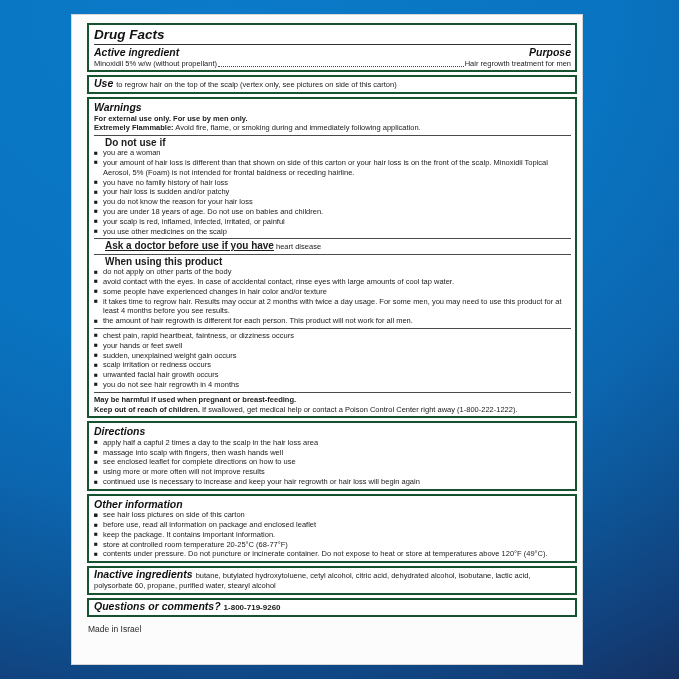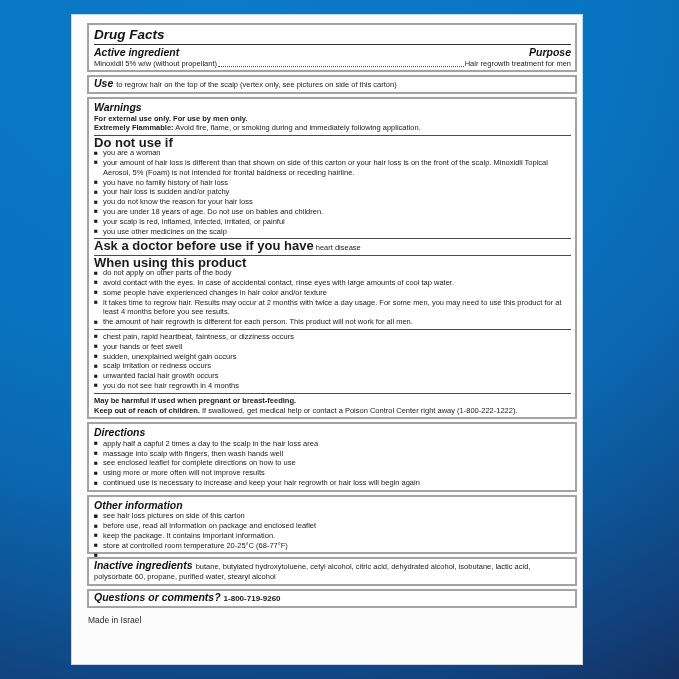--- a/index.html
+++ b/index.html
@@ -10,34 +10,34 @@
       radial-gradient(140% 125% at 32% 0%,
         #0b7ac8 0%, #0974c1 42%, #0c66b0 60%,
         #0d5597 72%, #123e78 86%, #17264e 100%);
   }
   .card{
     position:absolute;left:71px;top:14px;width:512px;height:651px;
     background:#fcfcfc;border:1px solid #d5d5d5;box-sizing:border-box;
     padding:8px 5px 0 15px;
   }
   .box{
-    border:2px solid #a3a3a3;background:#fff;margin-bottom:3px;
+    border:2px solid #14532d;background:#fff;margin-bottom:3px;
     padding:2px 4px 2px 5px;color:#1b1b1b;
     font-size:7.5px;line-height:9.8px;
   }
   .h-lg{font-style:italic;font-weight:bold;font-size:13.5px;line-height:15px;color:#111;}
   .h-md{font-style:italic;font-weight:bold;font-size:10.5px;line-height:12.5px;color:#111;}
   .h-inline{font-style:italic;font-weight:bold;font-size:10.5px;color:#111;margin-right:3px;}
   .rule{border-top:1px solid #333;margin:2px 0 1px 0;}
   .ai-heads{display:flex;justify-content:space-between;align-items:flex-end;}
   .ai-row{display:flex;align-items:flex-end;white-space:nowrap;}
   .leader{flex:1;border-bottom:1.5px dotted #444;margin:0 1px 1.5px 1px;min-width:10px;}
   .b{font-weight:bold;}
   .sub{border-top:1px solid #4a4a4a;margin-top:2px;padding-top:2px;}
-  .subhead{font-weight:bold;font-size:13px;line-height:10px;}
+  .subhead{font-weight:bold;font-size:10px;line-height:10px;margin-left:11px;}
   ul.bullets{list-style:none;margin:0;padding:0;}
   ul.bullets li{position:relative;padding-left:9px;}
   ul.bullets .sq{position:absolute;left:0;top:-0.5px;font-size:6.5px;}
   .footer{font-size:8.5px;color:#2a2a2a;padding:4px 0 0 1px;}
   .line{margin:0;}
 </style>
 </head>
 <body>
 
 <div class="card">
@@ -73,21 +73,21 @@
           <li><span class="sq">■</span><span>you have no family history of hair loss</span></li>
           <li><span class="sq">■</span><span>your hair loss is sudden and/or patchy</span></li>
           <li><span class="sq">■</span><span>you do not know the reason for your hair loss</span></li>
           <li><span class="sq">■</span><span>you are under 18 years of age. Do not use on babies and children.</span></li>
           <li><span class="sq">■</span><span>your scalp is red, inflamed, infected, irritated, or painful</span></li>
           <li><span class="sq">■</span><span>you use other medicines on the scalp</span></li>
         </ul>
     </div>
 
     <div class="sub">
-      <span class="subhead" style="display:inline;">Ask a doctor before use if you have</span><span> heart disease</span>
+      <span class="subhead" style="display:inline;text-decoration:underline;">Ask a doctor before use if you have</span><span> heart disease</span>
     </div>
 
     <div class="sub">
       <div class="subhead">When using this product</div>
       <ul class="bullets">
           <li><span class="sq">■</span><span>do not apply on other parts of the body</span></li>
           <li><span class="sq">■</span><span>avoid contact with the eyes. In case of accidental contact, rinse eyes with large amounts of cool tap water.</span></li>
           <li><span class="sq">■</span><span>some people have experienced changes in hair color and/or texture</span></li>
           <li><span class="sq">■</span><span>it takes time to regrow hair. Results may occur at 2 months with twice a day usage. For some men, you may need to use this product for at least 4 months before you see results.</span></li>
           <li><span class="sq">■</span><span>the amount of hair regrowth is different for each person. This product will not work for all men.</span></li>
@@ -123,21 +123,21 @@
   </div>
 
   <div class="box">
     <div class="h-md">Other information</div>
     <ul class="bullets">
         <li><span class="sq">■</span></li>
         <li><span class="sq">■</span><span>see hair loss pictures on side of this carton</span></li>
         <li><span class="sq">■</span><span>before use, read all information on package and enclosed leaflet</span></li>
         <li><span class="sq">■</span><span>keep the package. It contains important information.</span></li>
         <li><span class="sq">■</span><span>store at controlled room temperature 20-25°C (68-77°F)</span></li>
-        <li><span class="sq">■</span></li>
+        <li><span class="sq">■</span><span>contents under pressure. Do not puncture or incinerate container. Do not expose to heat or store at temperatures above 120°F (49°C).</span></li>
       </ul>
   </div>
 
   <div class="box">
     <span class="h-inline">Inactive ingredients</span><span>butane, butylated hydroxytoluene, cetyl alcohol, citric acid, dehydrated alcohol, isobutane, lactic acid, polysorbate 60, propane, purified water, stearyl alcohol</span>
   </div>
 
   <div class="box">
     <span class="h-inline">Questions or comments?</span><span class="b" style="font-size:8px;margin-top:12px;">1-800-719-9260</span>
   </div>

